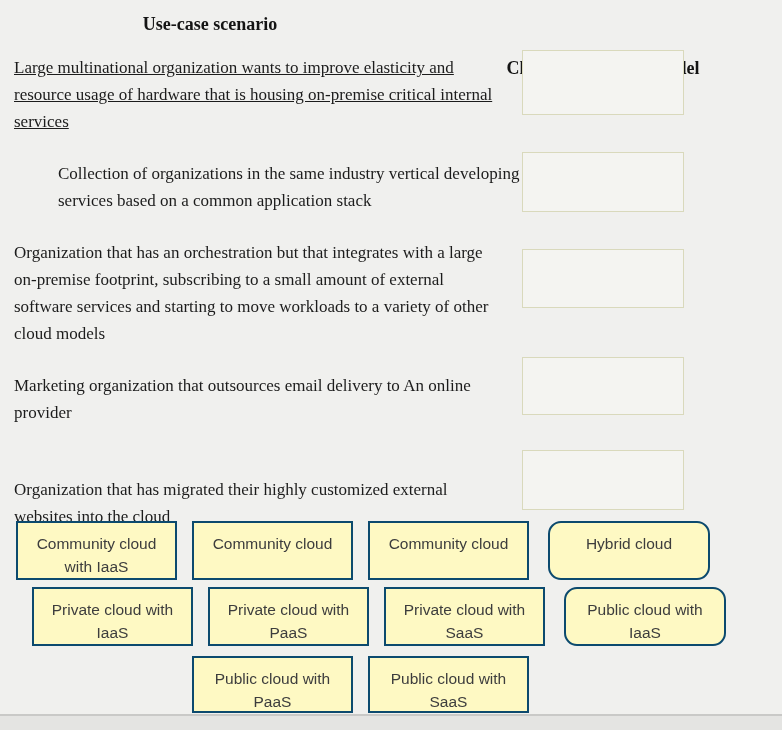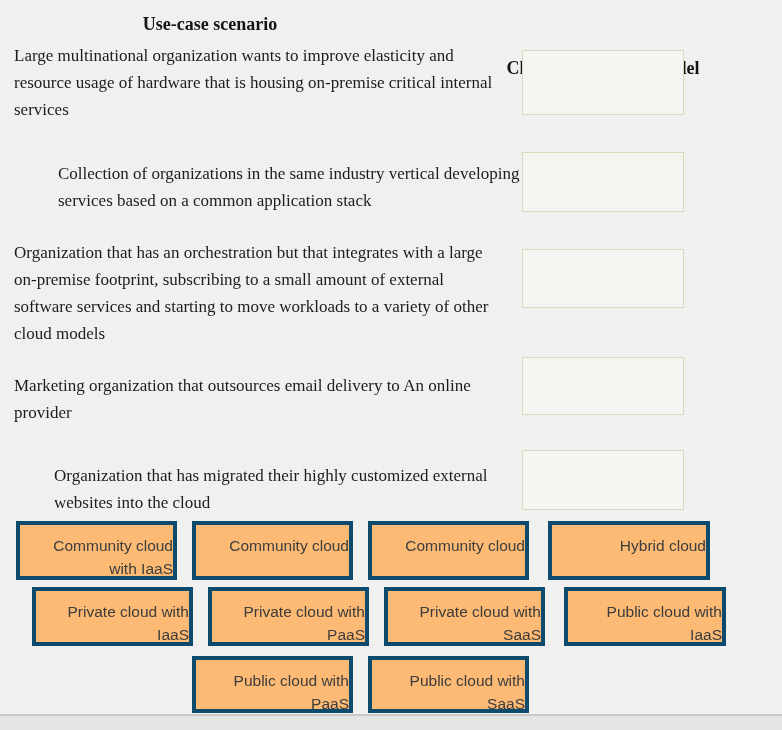--- a/index.html
+++ b/index.html
@@ -32,60 +32,60 @@
 
   .scenario {
     position: absolute;
     left: 14px;
     width: 486px;
     font-family: "Liberation Serif", serif;
     font-size: 17px;
     line-height: 27px;
     color: #1c1c1c;
   }
-  #scenario-1 { top: 42px; }
+  #scenario-1 { top: 54px; text-decoration: underline; }
   #scenario-2 { top: 160px; margin-left: 44px; }
   #scenario-3 { top: 239px; }
   #scenario-4 { top: 372px; }
-  #scenario-5 { top: 462px; margin-left: 40px; }
+  #scenario-5 { top: 476px; }
 
   .drop-box {
     position: absolute;
     left: 522px;
     width: 162px;
     background: #f4f4f1;
     border: 1px solid #d9d9bc;
     box-sizing: border-box;
   }
   #drop-box-1 { top: 50px;  height: 65px; }
   #drop-box-2 { top: 152px; height: 60px; }
   #drop-box-3 { top: 249px; height: 59px; }
   #drop-box-4 { top: 357px; height: 58px; }
   #drop-box-5 { top: 450px; height: 60px; }
 
   .option {
     position: absolute;
-    background: #fdba74;
-    border: 4px solid #0c4a6e;
+    background: #fef9c3;
+    border: 2px solid #0c4a6e;
     box-sizing: border-box;
     font-family: "Liberation Sans", sans-serif;
     font-size: 15.5px;
     color: #3d3d3d;
-    text-align: right;
+    text-align: center;
     padding-top: 9px;
     line-height: 23px;
     cursor: pointer;
   }
   .option span { display: block; }
 
   
   .c1 { left: 16px;  width: 161px; }
   .c2 { left: 192px; width: 161px; }
   .c3 { left: 368px; width: 161px; }
-  .c4 { left: 548px; width: 162px; }
+  .c4 { left: 548px; width: 162px; border-radius: 13px; }
   
   .r1 { top: 521px; height: 59px; }
   .r2 { top: 587px; height: 59px; margin-left: 16px; }
   .r3 { top: 656px; height: 57px; }
 </style>
 </head>
 <body>
 
 <div id="screen">
 

